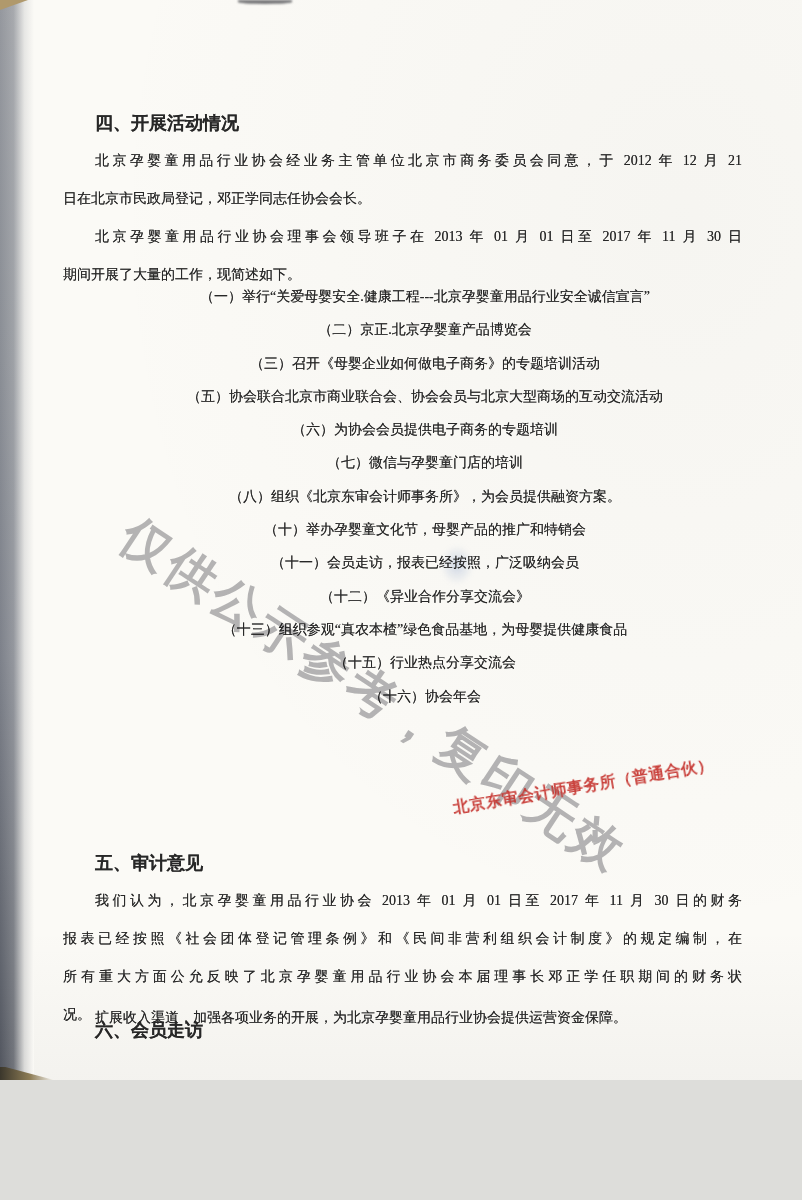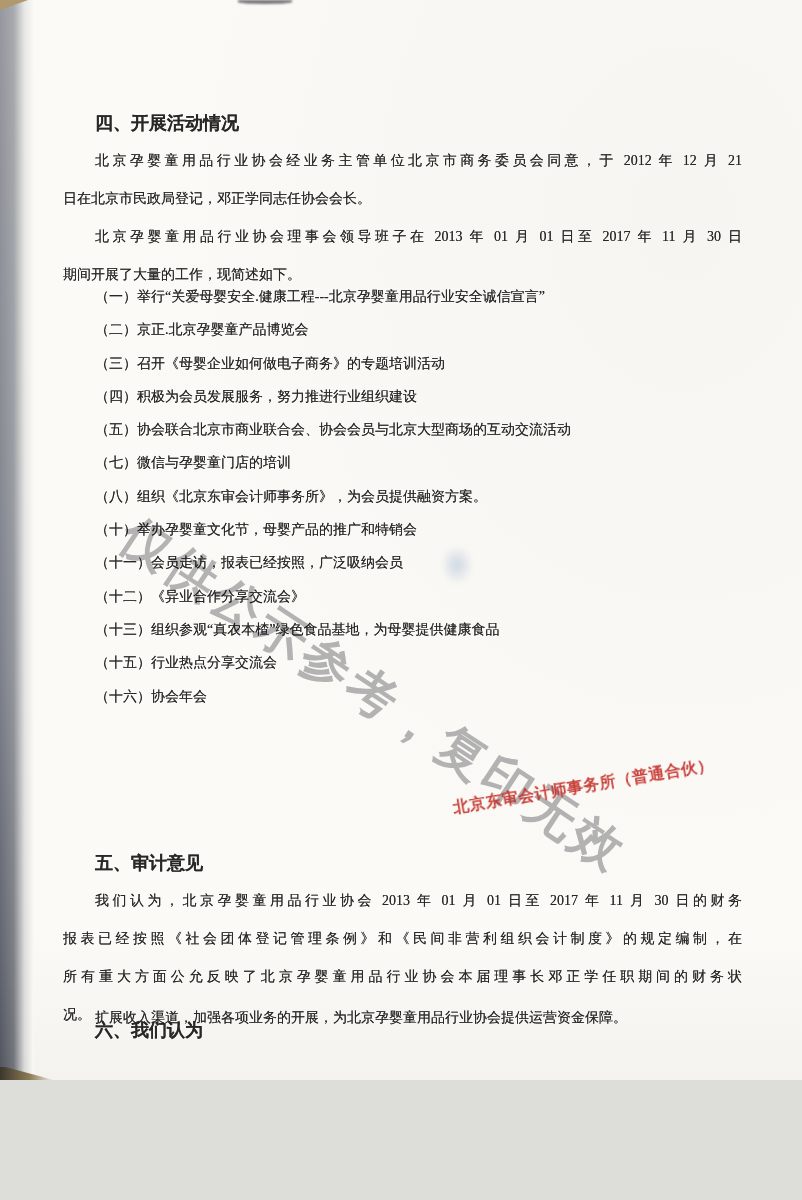--- a/index.html
+++ b/index.html
@@ -38,21 +38,21 @@
     position:absolute;left:440px;top:545px;width:34px;height:40px;
     background:radial-gradient(rgba(130,155,200,.35), rgba(130,155,200,0) 70%);
     filter:blur(2px);
   }
   
   .blk{position:absolute;left:63px;width:679px;font-size:14px;line-height:38px;
        text-shadow:0 0 .5px rgba(40,40,40,.75);}
   .heading{left:95px;width:640px;font-weight:bold;font-size:18px;line-height:24px;}
   .indent{text-indent:32px;}
   .fill{text-align:justify;text-align-last:justify;}
-  .list{left:95px;width:660px;line-height:33.3px;}
+  .list{left:95px;width:660px;line-height:33.3px;text-align:center;}
   .list div{white-space:nowrap;}
   .pagenum{top:1131px;text-align:center;font-size:14px;line-height:20px;letter-spacing:1px;}
   
   .watermark{
     position:absolute;left:144px;top:503px;
     font-size:50px;font-weight:700;letter-spacing:4px;white-space:nowrap;
     color:rgba(104,104,110,.48);
     transform:rotate(33.5deg);transform-origin:0 0;
     mix-blend-mode:multiply;pointer-events:none;
     text-shadow:none;
@@ -86,42 +86,42 @@
 
   <div class="blk" style="top:218px">
     <div class="indent fill">北京孕婴童用品行业协会理事会领导班子在 2013 年 01 月 01 日至 2017 年 11 月 30 日</div>
     <div>期间开展了大量的工作，现简述如下。</div>
   </div>
 
   <div class="blk list" style="top:280px">
     <div>（一）举行“关爱母婴安全.健康工程---北京孕婴童用品行业安全诚信宣言”</div>
     <div>（二）京正.北京孕婴童产品博览会</div>
     <div>（三）召开《母婴企业如何做电子商务》的专题培训活动</div>
-    <div>（四）积极为会员发展服务，努力推进行业组织建设</div>
     <div>（五）协会联合北京市商业联合会、协会会员与北京大型商场的互动交流活动</div>
+    <div>（六）为协会会员提供电子商务的专题培训</div>
     <div>（七）微信与孕婴童门店的培训</div>
     <div>（八）组织《北京东审会计师事务所》，为会员提供融资方案。</div>
     <div>（十）举办孕婴童文化节，母婴产品的推广和特销会</div>
     <div>（十一）会员走访，报表已经按照，广泛吸纳会员</div>
     <div>（十二）《异业合作分享交流会》</div>
     <div>（十三）组织参观“真农本楂”绿色食品基地，为母婴提供健康食品</div>
     <div>（十五）行业热点分享交流会</div>
     <div>（十六）协会年会</div>
   </div>
 
   <div class="blk heading" style="top:851px">五、审计意见</div>
 
   <div class="blk" style="top:882px">
     <div class="indent fill">我们认为，北京孕婴童用品行业协会 2013 年 01 月 01 日至 2017 年 11 月 30 日的财务</div>
     <div class="fill">报表已经按照《社会团体登记管理条例》和《民间非营利组织会计制度》的规定编制，在</div>
     <div class="fill">所有重大方面公允反映了北京孕婴童用品行业协会本届理事长邓正学任职期间的财务状</div>
     <div>况。</div>
   </div>
 
-  <div class="blk heading" style="top:1018px">六、我们认为</div>
+  <div class="blk heading" style="top:1018px">六、会员走访</div>
 
   <div class="blk" style="top:999px">
     <div class="indent">扩展收入渠道，加强各项业务的开展，为北京孕婴童用品行业协会提供运营资金保障。</div>
   </div>
 
   <div class="blk pagenum">-5-</div>
 
   <div class="watermark">仅供公示参考，复印无效</div>
   <div class="stamp">北京东审会计师事务所（普通合伙）</div>
 

